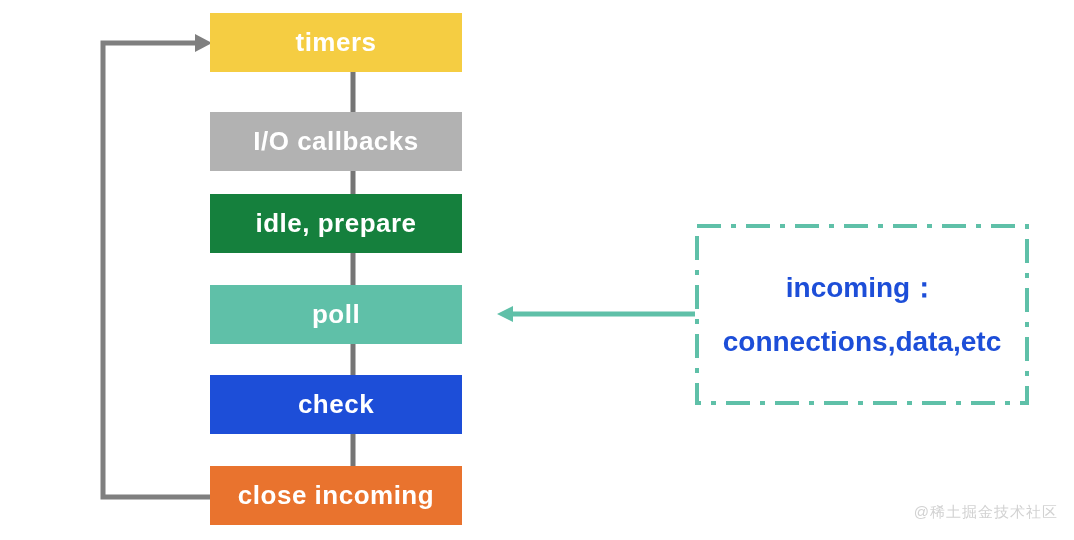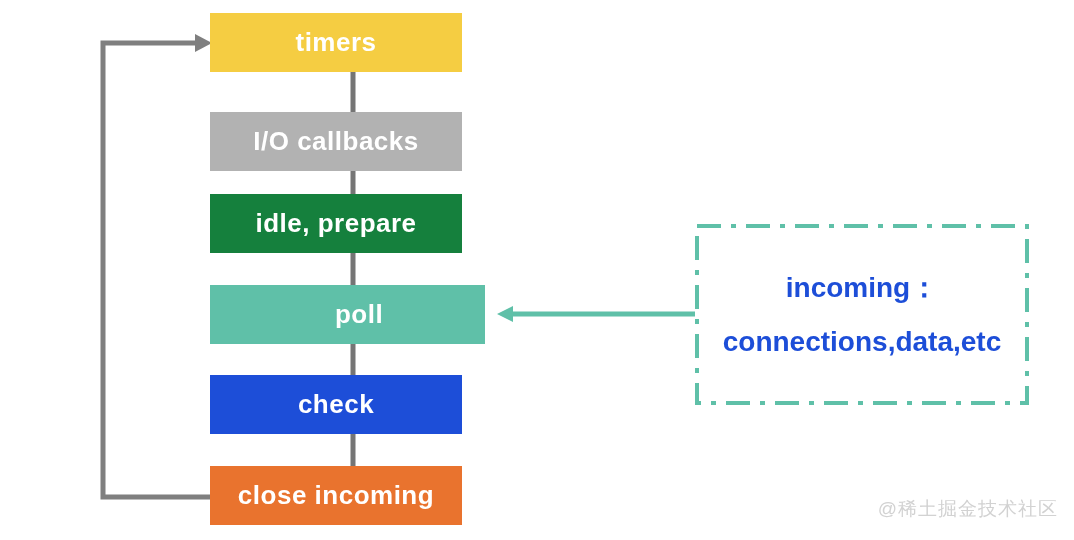--- a/index.html
+++ b/index.html
@@ -33,21 +33,21 @@
     z-index:1;
     font-weight:bold;
     color:#3d3d3d;
     text-align:center;
     line-height:54px;
     font-size:28px;
   }
   .watermark{
     position:absolute;
     right:16px;bottom:18px;
-    font-size:19px;
+    font-size:15px;
     color:#d2d2d2;
     z-index:1;
     letter-spacing:1px;
   }
 </style>
 </head>
 <body>
 
 <div class="stage">
 
@@ -69,21 +69,21 @@
   </div>
 
   <div class="phase phase-1" style="background-color: rgb(178, 178, 178); margin-top: 8px;">
     <span>I/O callbacks</span>
   </div>
 
   <div class="phase phase-2" style="background-color: #15803d;">
     <span>idle, prepare</span>
   </div>
 
-  <div class="phase phase-3" style="background-color: rgb(95, 192, 168); padding-left: 23px;">
+  <div class="phase phase-3" style="background-color: rgb(95, 192, 168);">
     <span>poll</span>
   </div>
 
   <div class="phase phase-4" style="background-color: #1d4ed8;">
     <span>check</span>
   </div>
 
   <div class="phase phase-5" style="background-color: rgb(233, 115, 46);">
     <span>close incoming</span>
   </div>

